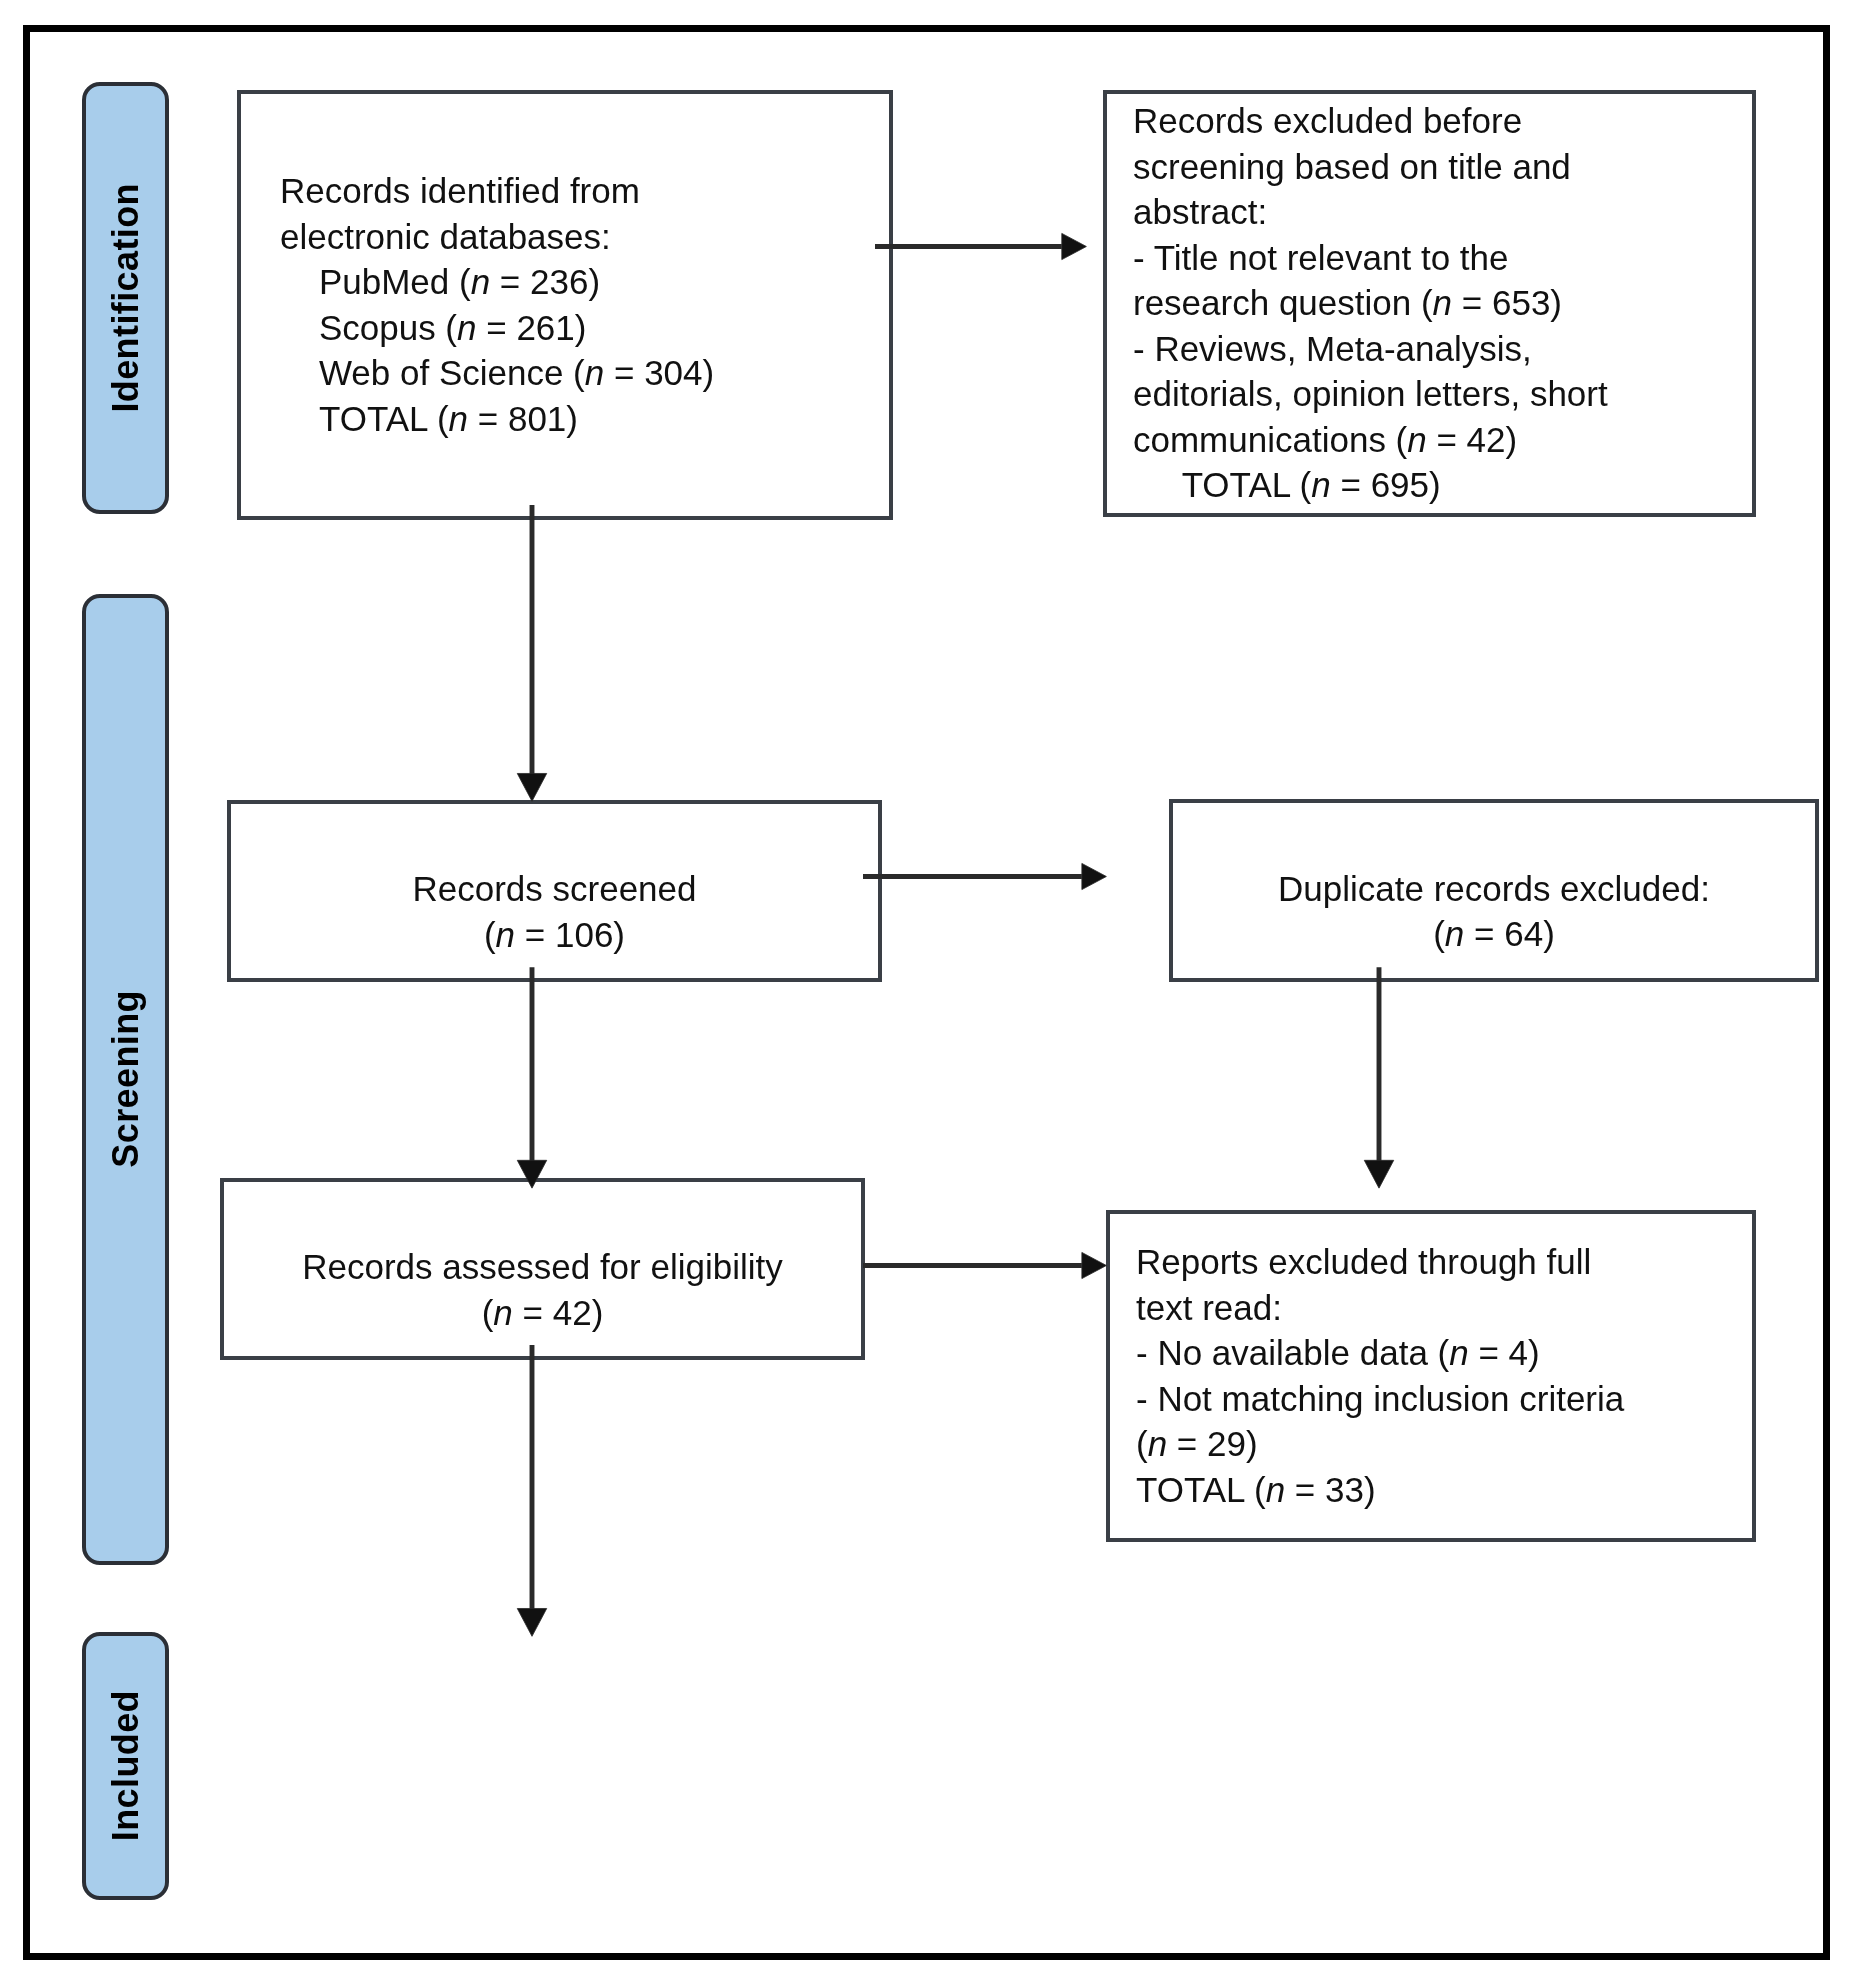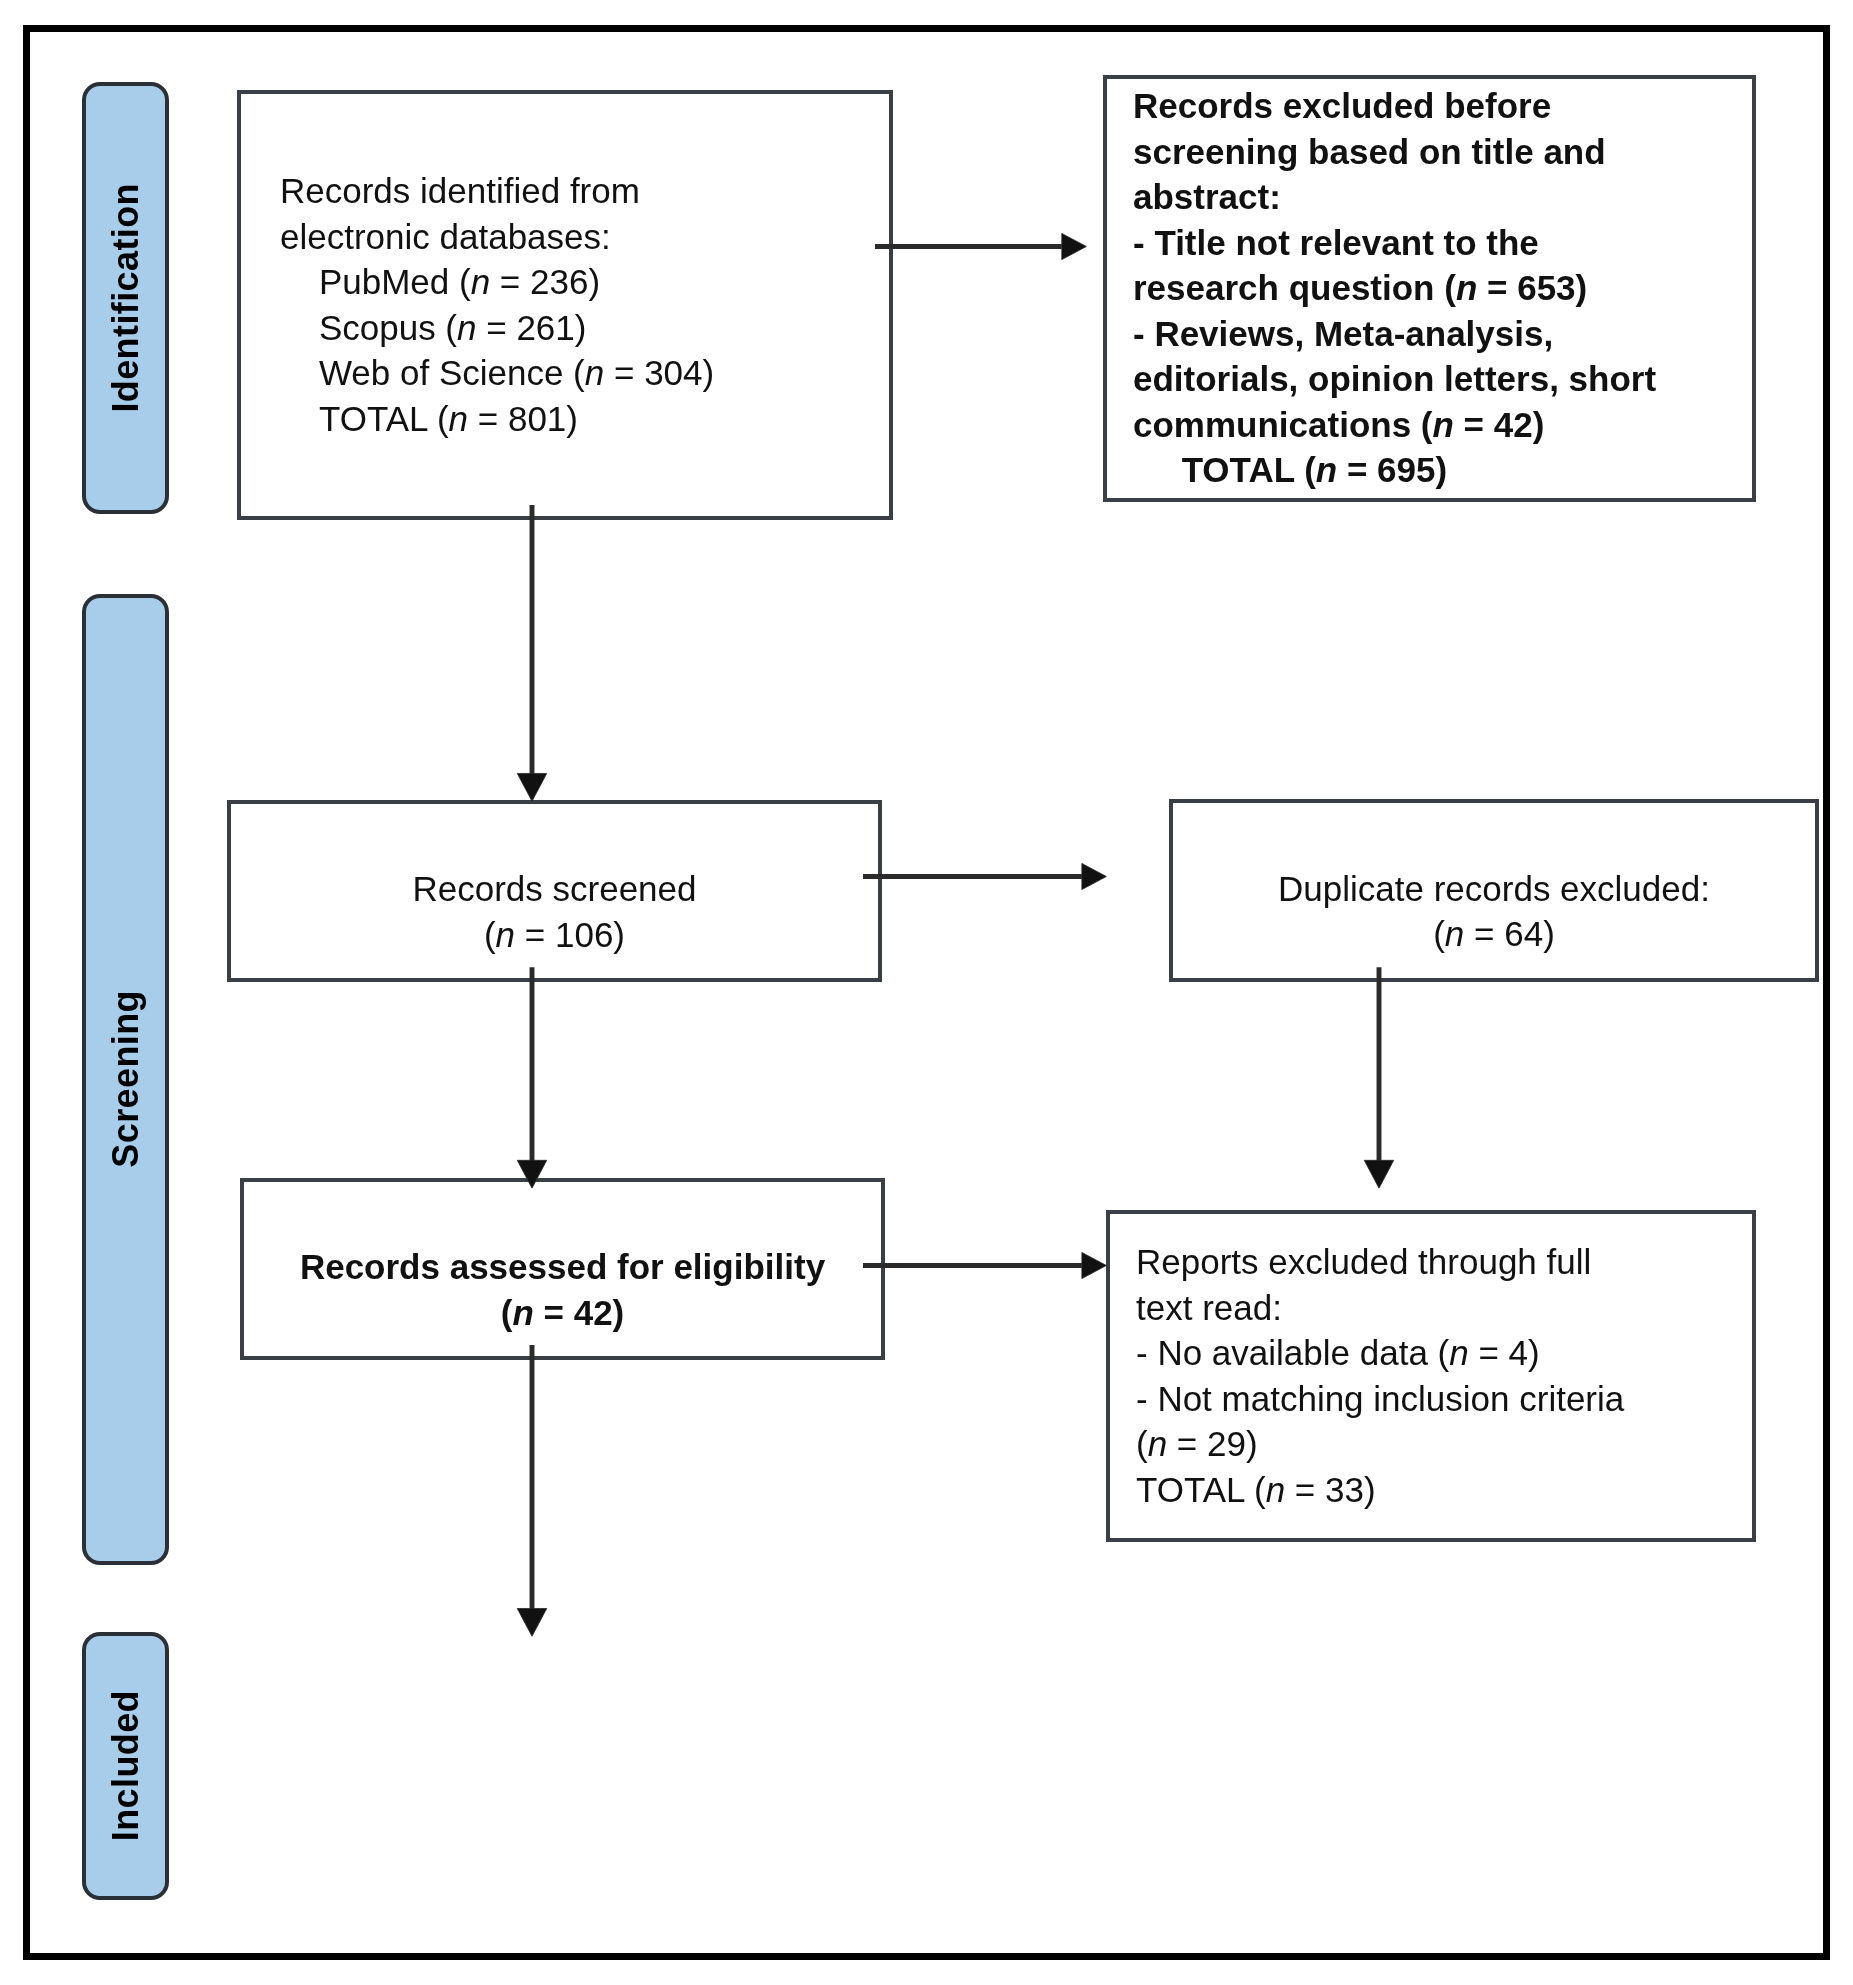--- a/index.html
+++ b/index.html
@@ -131,21 +131,21 @@
 
     <div class="flow-box" id="box-identified" style="left: 207px; top: 58px;">
       <div class="box-text left">Records identified from
 electronic databases:
     PubMed (<i>n</i> = 236)
     Scopus (<i>n</i> = 261)
     Web of Science (<i>n</i> = 304)
     TOTAL (<i>n</i> = 801)</div>
     </div>
 
-    <div class="flow-box" id="box-excluded-pre" style="left: 1073px; top: 43px; font-weight: bold;">
+    <div class="flow-box" id="box-excluded-pre" style="left: 1073px; top: 58px;">
       <div class="box-text left">Records excluded before
 screening based on title and
 abstract:
 - Title not relevant to the
 research question (<i>n</i> = 653)
 - Reviews, Meta-analysis,
 editorials, opinion letters, short
 communications (<i>n</i> = 42)
      TOTAL (<i>n</i> = 695)</div>
     </div>
@@ -153,21 +153,21 @@
     <div class="flow-box" id="box-screened" style="left: 197px; top: 768px;">
       <div class="box-text centered">Records screened
 (<i>n</i> = 106)</div>
     </div>
 
     <div class="flow-box" id="box-duplicates" style="left: 1139px; top: 767px;">
       <div class="box-text centered">Duplicate records excluded:
 (<i>n</i> = 64)</div>
     </div>
 
-    <div class="flow-box" id="box-assessed" style="left: 210px; top: 1146px; font-weight: bold;">
+    <div class="flow-box" id="box-assessed" style="left: 190px; top: 1146px;">
       <div class="box-text centered">Records assessed for eligibility
 (<i>n</i> = 42)</div>
     </div>
 
     <div class="flow-box" id="box-excluded-full" style="left: 1076px; top: 1146px; margin-top: 32px;">
       <div class="box-text left">Reports excluded through full
 text read:
 - No available data (<i>n</i> = 4)
 - Not matching inclusion criteria
 (<i>n</i> = 29)

